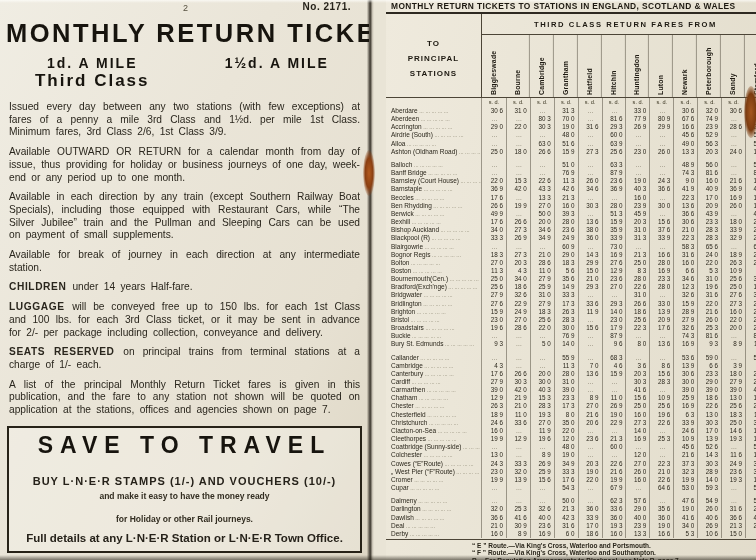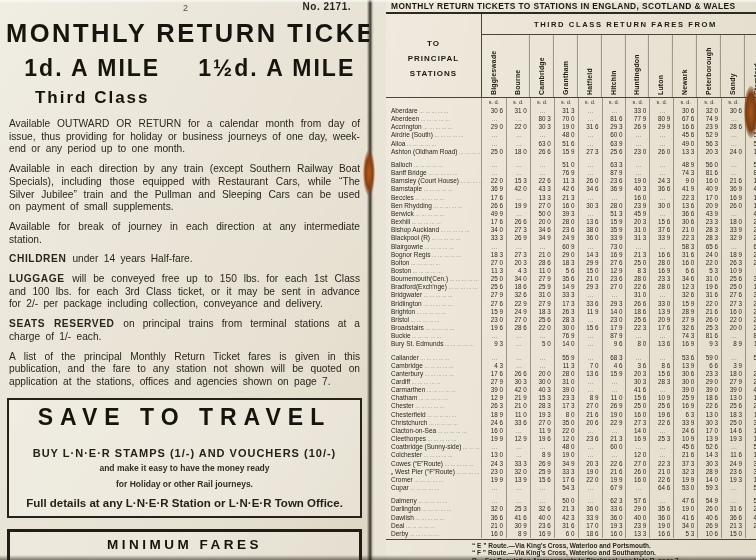--- a/index.html
+++ b/index.html
@@ -24,30 +24,30 @@
   .edge-top{position:absolute;left:0;top:0;width:756px;height:3px;z-index:7;
     background:linear-gradient(180deg,rgba(255,255,252,.7),rgba(255,255,252,0));}
 
   
   .lp-top{position:relative;height:15px;font-size:9px;}
   .lp-pgnum{position:absolute;left:183px;top:3px;color:#55503f;}
   .lp-docnum{position:absolute;right:18px;top:1px;font-weight:bold;letter-spacing:.5px;font-size:10px;}
   .lp-title{margin:4px 6px 0 6px;text-align:center;font-size:25.5px;font-weight:bold;letter-spacing:2.5px;color:#17140e;white-space:nowrap;}
   .lp-fares{display:flex;margin-top:7px;}
   .lp-fare{width:50%;text-align:center;font-weight:bold;color:#17140e;}
-  .lp-fare .l1{font-size:23px;letter-spacing:2px;}
-  .lp-fare .l2{font-size:17px;letter-spacing:2px;margin-top:6px;}
+  .lp-fare .l1{font-size:14px;letter-spacing:2px;}
+  .lp-fare .l2{font-size:17px;letter-spacing:2px;margin-top:0;}
   .lp-body{margin:10px 9px 0 9px;}
   .para{margin:0 0 7px 0;font-size:10.2px;line-height:12.7px;text-align:justify;word-spacing:2.5px;color:#2a261d;}
   .para .lead{font-weight:bold;letter-spacing:.6px;}
   .savebox{margin:9px 7px 0 7px;border:2px solid #27221７;border:2px solid #272217;padding:4px 4px 7px 4px;text-align:center;background:rgba(255,255,250,.25);}
   .savebox .sb-title{font-size:23px;font-weight:bold;letter-spacing:7px;color:#17140e;}
   .savebox .sb-l1{font-size:11px;font-weight:bold;letter-spacing:1px;margin-top:16px;}
   .savebox .sb-l2{font-size:8.5px;font-weight:bold;margin-top:4px;color:#332e22;}
-  .savebox .sb-l3{font-size:8.5px;font-weight:bold;margin-top:6px;color:#332e22;}
+  .savebox .sb-l3{font-size:8.5px;font-weight:bold;margin-top:13px;color:#332e22;}
   .savebox .sb-l4{font-size:11.5px;font-weight:bold;margin-top:8px;}
   .minbox{margin:11px 7px 0 7px;border:3px solid #211d13;padding:5px 8px 20px 8px;background:rgba(255,255,250,.2);}
   .minbox .mb-title{text-align:center;font-size:13.5px;font-weight:bold;letter-spacing:3.5px;color:#17140e;}
 
   
   .rp-header{display:flex;justify-content:space-between;padding:1px 2px 0 5px;font-size:8.4px;font-weight:bold;letter-spacing:.4px;color:#1d1911;white-space:nowrap;}
   .rp-rule{height:0;border-top:2px solid #2e2921;margin-top:1px;}
   .tbl-head{display:flex;border-bottom:1px solid #4c4537;}
   .corner{width:95px;text-align:center;font-weight:bold;font-size:8px;letter-spacing:1px;color:#1d1911;padding-top:22px;line-height:15px;}
   .head-right{flex:1;border-left:1px solid #4c4537;}
@@ -92,20 +92,21 @@
     <div class="lp-fares">
       <div class="lp-fare">
         <div class="l1">1d. A MILE</div>
         <div class="l2">Third Class</div>
       </div>
       <div class="lp-fare">
         <div class="l1">1½d. A MILE</div>
       </div>
     </div>
     <div class="lp-body">
+        <p class="para">Issued every day between any two stations (with few exceptions) at fares of a penny a mile 3rd Class and 1½d. per mile 1st Class.  Minimum fares, 3rd Class 2/6, 1st Class 3/9.</p>
         <p class="para">Available OUTWARD OR RETURN for a calendar month from day of issue, thus providing for holiday or business journeys of one day, week-end or any period up to one month.</p>
         <p class="para">Available in each direction by any train (except Southern Railway Boat Specials), including those equipped with Restaurant Cars, while “The Silver Jubilee” train and the Pullman and Sleeping Cars can be used on payment of small supplements.</p>
         <p class="para">Available for break of journey in each direction at any intermediate station.</p>
         <p class="para"><span class="lead">CHILDREN </span>under 14 years Half-fare.</p>
         <p class="para"><span class="lead">LUGGAGE </span>will be conveyed free up to 150 lbs. for each 1st Class and 100 lbs. for each 3rd Class ticket, or it may be sent in advance for 2/- per package including collection, conveyance and delivery.</p>
         <p class="para"><span class="lead">SEATS RESERVED </span>on principal trains from terminal stations at a charge of 1/- each.</p>
         <p class="para">A list of the principal Monthly Return Ticket fares is given in this publication, and the fare to any station not shown will be quoted on application at the stations, offices and agencies shown on page 7.</p>
       </div>
     <div class="savebox">
       <div class="sb-title">SAVE TO TRAVEL</div>

